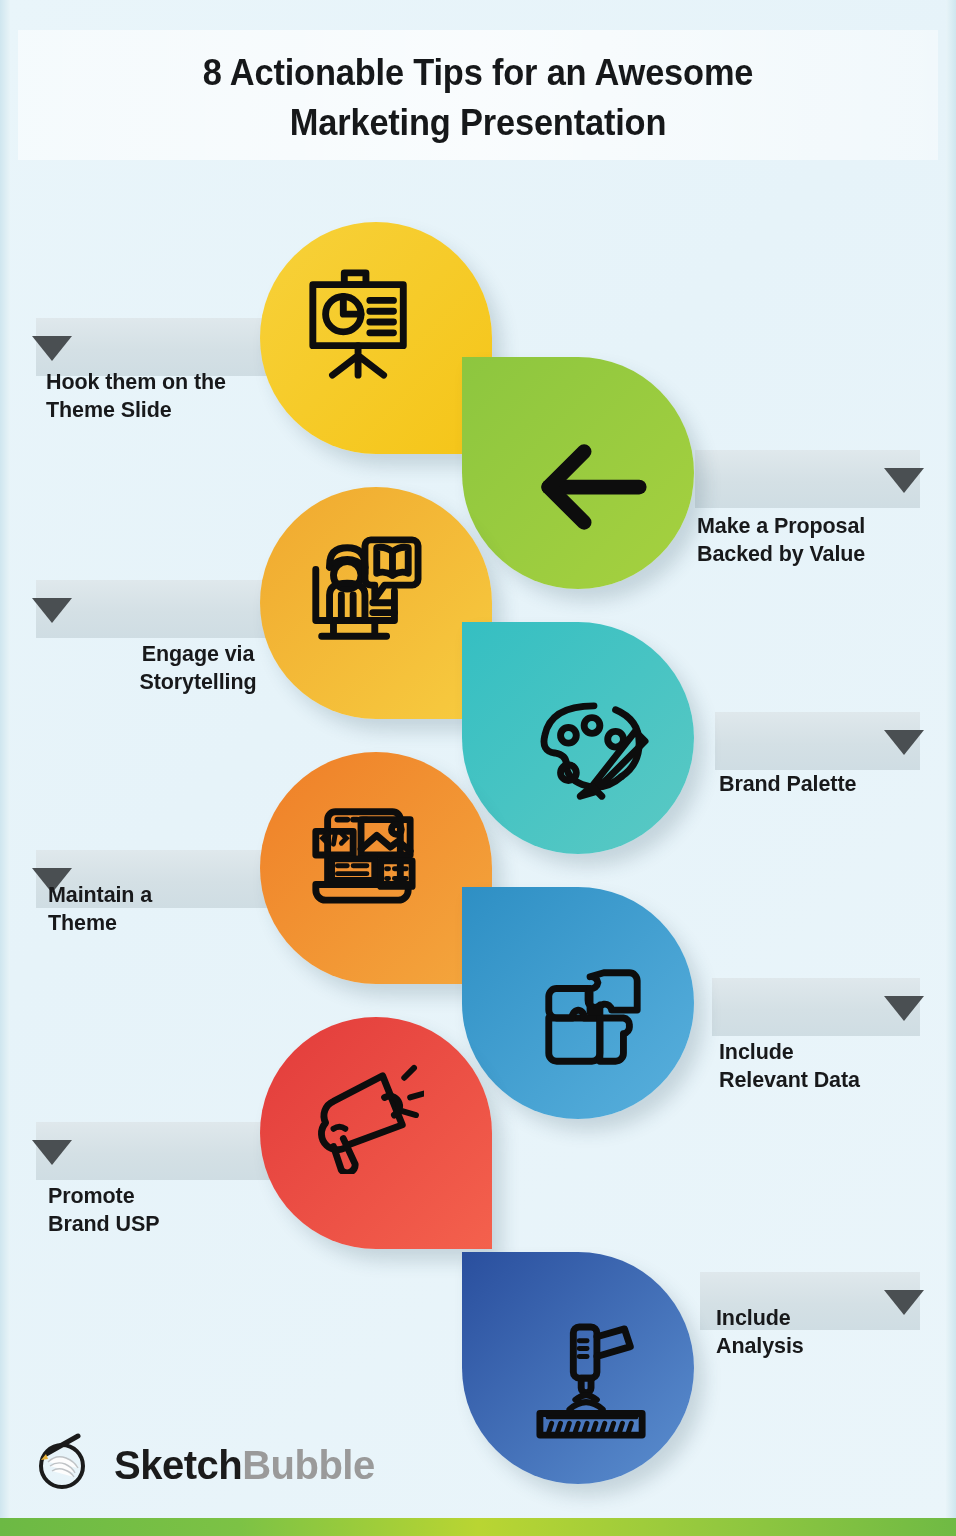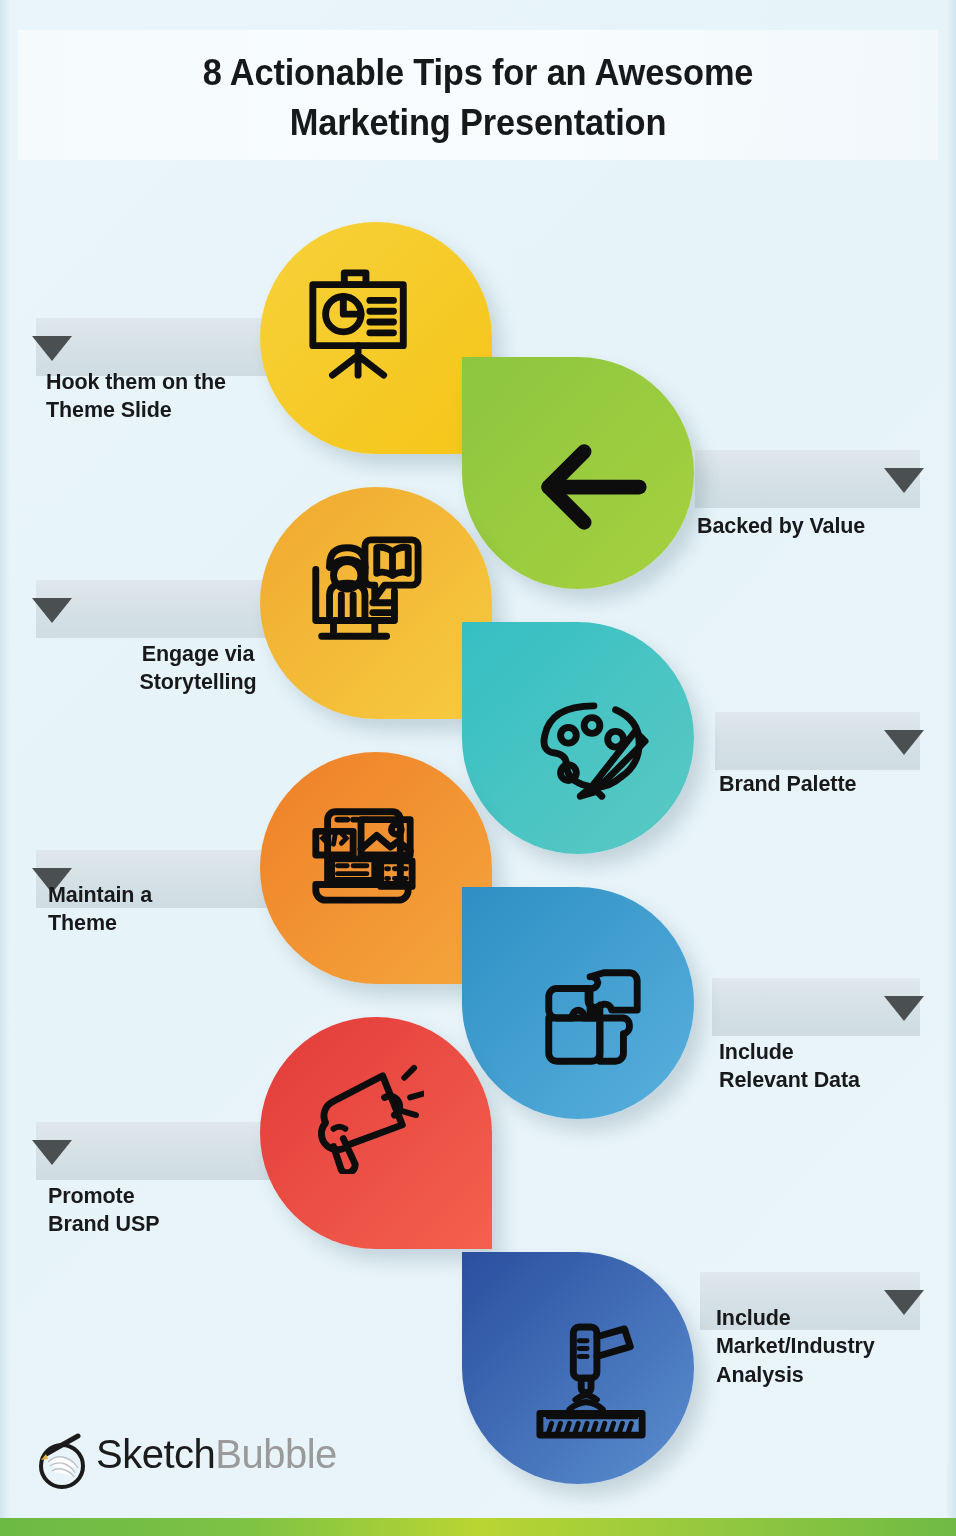--- a/index.html
+++ b/index.html
@@ -40,21 +40,21 @@
     border-right:20px solid transparent; border-top:25px solid #4a4f52; top:18px; }
   .tri.l { left:-4px; }
   .tri.r { right:-4px; }
 
   .label { position:absolute; font-weight:700; font-size:21.5px; line-height:1.32;
     color:#18191b; letter-spacing:-.1px; }
   .label.left  { left:50px; text-align:left; }
   .label.right { right:36px; text-align:left; }
 
   
-  .logo { position:absolute; left:34px; top:1432px; display:flex; align-items:flex-start; gap:0; }
+  .logo { position:absolute; left:34px; top:1432px; display:flex; align-items:center; gap:18px;font-weight:bold; }
   .logo-text { font-size:40px; letter-spacing:-.5px; }
   .logo-text .a { color:#1b1b1b; }
   .logo-text .b { color:#9a9a9a; }
   .bottom-bar { position:absolute; left:0; bottom:0; width:956px; height:18px;
     background:linear-gradient(90deg,#6cb944 0%,#7cc245 25%,#b9d532 50%,#93c83f 75%,#6fba44 100%); }
   .edge { position:absolute; top:0; width:10px; height:1536px; }
   .edge.l { left:0; background:linear-gradient(90deg,#cfe6ef,#e8f4f8); }
   .edge.r { right:0; background:linear-gradient(270deg,#cfe6ef,#e8f4f8); }
 </style>
 </head>
@@ -96,20 +96,21 @@
       <div class="bar right" style="top: 1272px; width: 220px; left: 700px;">
         <div class="tri r"></div>
       </div>
     </div>
   <div id="labels">
       <div class="label left" style="left: 46px; top: 368px; width: 300px; right: auto;">
         <div>Hook them on the</div>
         <div>Theme Slide</div>
       </div>
       <div class="label right" style="left: 697px; top: 512px; width: 245px; right: auto;">
+        <div>Make a Proposal</div>
         <div>Backed by Value</div>
       </div>
       <div class="label left" style="left: 48px; top: 640px; width: 300px; right: auto; text-align: center;">
         <div>Engage via</div>
         <div>Storytelling</div>
       </div>
       <div class="label right" style="left: 719px; top: 770px; width: 230px; right: auto;">
         <div>Brand Palette</div>
       </div>
       <div class="label left" style="left: 48px; top: 881px; width: 300px; right: auto;">
@@ -119,21 +120,20 @@
       <div class="label right" style="left: 719px; top: 1038px; width: 230px; right: auto;">
         <div>Include</div>
         <div>Relevant Data</div>
       </div>
       <div class="label left" style="left: 48px; top: 1182px; width: 300px; right: auto;">
         <div>Promote</div>
         <div>Brand USP</div>
       </div>
       <div class="label right" style="left: 716px; top: 1304px; width: 240px; right: auto;">
         <div>Include</div>
-        <div>Market/Industry</div>
         <div> Analysis</div>
       </div>
     </div>
   <div id="drops">
       <div class="drop left" style="left: 260px; top: 222px; z-index: 10;">
         <div class="bg" style="background: linear-gradient(135deg, rgb(247, 209, 58), rgb(245, 197, 24));"></div>
         <div class="ico">
           <svg width="118" height="118" viewBox="0 0 120 120">
       <rect x="42" y="8" width="22" height="12" fill="none" stroke="#0d0d0d" stroke-width="7" stroke-linecap="round" stroke-linejoin="round"></rect>
       <rect x="10" y="20" width="92" height="62" fill="none" stroke="#0d0d0d" stroke-width="7" stroke-linecap="round" stroke-linejoin="round"></rect>

